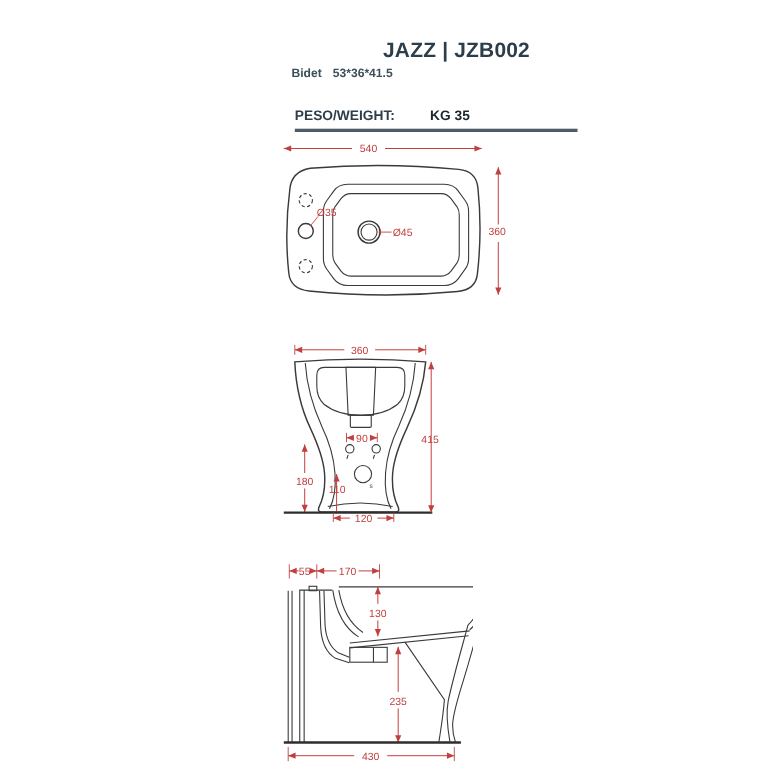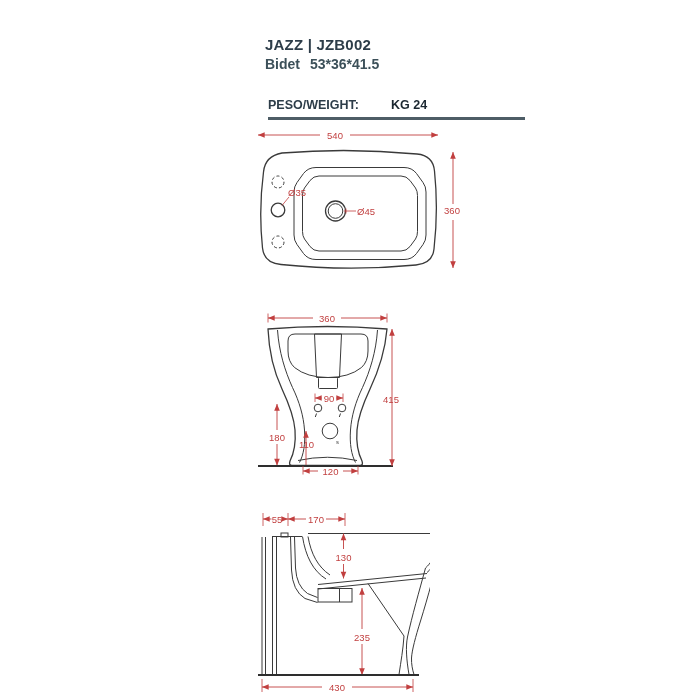--- a/index.html
+++ b/index.html
@@ -1,22 +1,22 @@
 <!DOCTYPE html>
 <html><head>
 <meta charset="utf-8">
 <style>
   html,body{margin:0;padding:0;background:#ffffff;}
   .canvas{
     position:relative;width:700px;height:700px;background:#ffffff;
     font-family:"Liberation Sans", sans-serif;overflow:hidden;
   }
   .header{position:absolute;left:265px;top:36px;width:300px;}
-  .title{font-size:15px;font-weight:bold;color:#2d3d49;letter-spacing:0.2px;}
-  .sub1{margin-top:3px;font-size:14px;font-weight:bold;color:#3c5059;}
+  .title{font-size:19px;font-weight:bold;color:#2d3d49;letter-spacing:0.2px;text-align:center;}
+  .sub1{margin-top:3px;font-size:11px;font-weight:bold;color:#3c5059;}
   .sub1 .size{margin-left:10px;font-weight:bold;}
   .sub2{margin-top:2px;font-size:11px;color:#97a8b0;}
   .sub2 .size{margin-left:8px;}
   .weightline{position:absolute;left:268px;top:98px;font-size:12.5px;font-weight:bold;color:#2d3d49;}
   .weightline .kg{margin-left:32px;color:#1b2730;}
   .rule{position:absolute;left:268px;top:117px;width:257px;height:2.5px;background:#4e5d66;}
   svg{position:absolute;}
   svg text{font-family:"Liberation Sans", sans-serif;font-size:9.5px;fill:#c13f3f;}
   .ln{stroke:#3a3a3a;stroke-width:1;fill:none;}
   .ln2{stroke:#3a3a3a;stroke-width:1.3;fill:none;}
@@ -38,21 +38,21 @@
   </svg>
 
   <div class="header">
     <div class="title">JAZZ | JZB002</div>
     <div class="sub1">
       <span>Bidet</span><span class="size">53*36*41.5</span>
     </div>
   </div>
 
   <div class="weightline">
-    <span>PESO/WEIGHT:</span><span class="kg">KG 24</span>
+    <span>PESO/WEIGHT:</span><span class="kg">KG 35</span>
   </div>
   <div class="rule"></div>
 
   <svg style="left:240px;top:122px" width="230" height="170" viewBox="240 122 230 170">
 
     <g>
       <line class="dim" x1="258" y1="135" x2="320" y2="135" marker-start="url(#arr)"></line>
       <line class="dim" x1="350" y1="135" x2="438" y2="135" marker-end="url(#arr)"></line>
       <text x="335" y="138.5" text-anchor="middle">540</text>
     </g>

